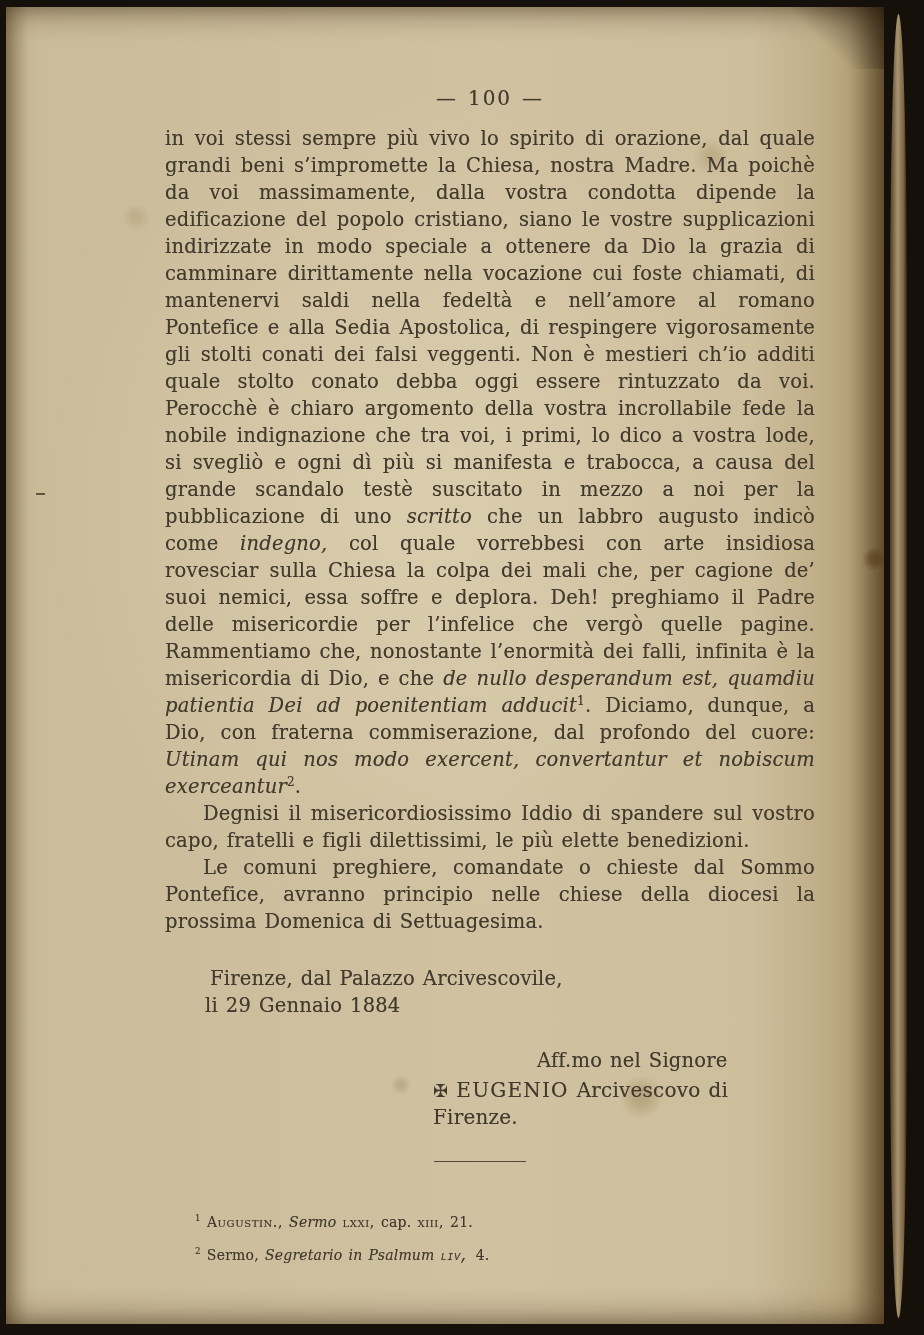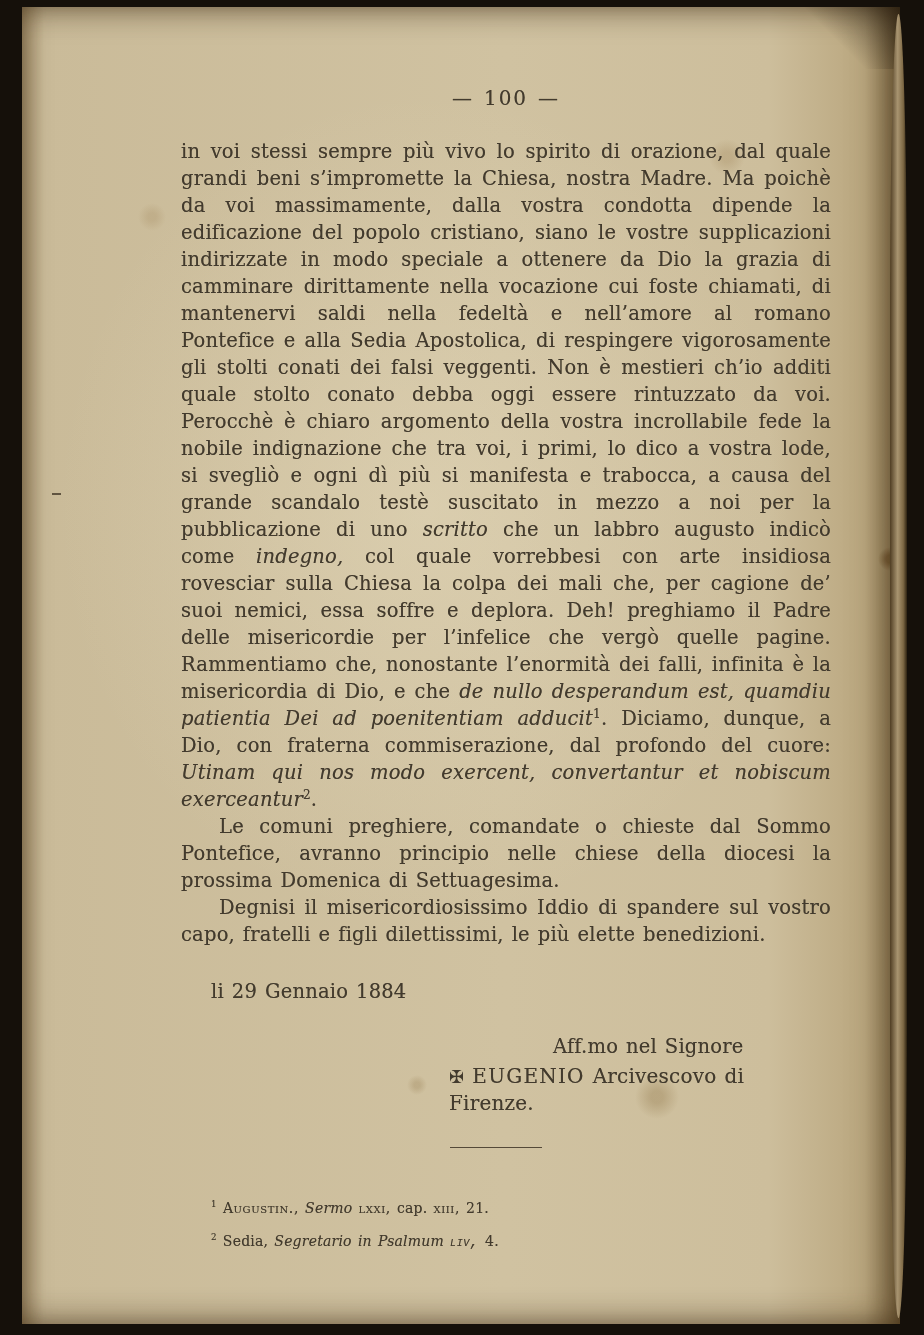--- a/index.html
+++ b/index.html
@@ -5,21 +5,21 @@
   * { margin:0; padding:0; box-sizing:border-box; }
   html,body { width:924px; height:1335px; }
   body {
     position:relative;
     background:#15100a;
     overflow:hidden;
     font-family:"DejaVu Serif","Liberation Serif",serif;
   }
   
   .paper {
-    position:absolute; left:22px; top:7px; width:878px; height:1317px;
+    position:absolute; left:6px; top:7px; width:878px; height:1317px;
     background:
       radial-gradient(circle at 868px 552px, rgba(90,60,20,0.50) 0 4px, rgba(90,60,20,0) 12px),
       radial-gradient(circle at 635px 1090px, rgba(120,90,40,0.25) 0 6px, rgba(120,90,40,0) 22px),
       radial-gradient(circle at 395px 1078px, rgba(120,90,40,0.20) 0 3px, rgba(120,90,40,0) 10px),
       radial-gradient(circle at 705px 150px, rgba(130,95,45,0.18) 0 5px, rgba(130,95,45,0) 18px),
       radial-gradient(circle at 130px 210px, rgba(130,95,45,0.15) 0 4px, rgba(130,95,45,0) 14px),
       radial-gradient(ellipse 60% 45% at 46% 38%, rgba(238,228,200,0.35), rgba(238,228,200,0) 70%),
       linear-gradient(90deg, #b3a07b 0%, #cabb99 2.5%, #d0c2a1 55%, #cdbe9c 85%, #baa77f 96%, #8f7a53 100%);
     box-shadow:
       inset 0 14px 30px -12px rgba(60,40,15,0.50),
@@ -45,29 +45,29 @@
   .content {
     position:absolute; left:159px; top:0; width:650px;
     color:#423a2d;
     font-size:19.5px; line-height:27px;
     word-spacing:1.5px; letter-spacing:0.2px;
     text-shadow:0 0 0.5px rgba(66,58,45,0.55);
   }
   .page-number {
     margin-top:78px; text-align:center; font-size:20px; letter-spacing:2px;
   }
-  .para1 { margin-top:26px; text-align:justify; }
+  .para1 { margin-top:13px; text-align:justify; }
   .para  { text-align:justify; text-indent:38px; }
   .seg-i   { font-style:italic; }
   .seg-sc  { font-variant:small-caps; letter-spacing:0.6px; }
   .seg-isc { font-style:italic; font-variant:small-caps; letter-spacing:0.6px;font-family:Liberation Mono, monospace; }
   sup.seg-sup { font-size:0.62em; line-height:0; }
   .dateline { margin-top:30px; }
   .dateline .l1 { margin-left:45px; }
-  .dateline .l2 { margin-left:30px; }
+  .dateline .l2 { margin-left:40px; }
   .salutation { margin-top:28px; margin-left:372px; }
   .sig-line   { margin-top:3px; margin-left:268px; font-size:20px; }
   .sig-name   { letter-spacing:1.2px;text-align:right; }
   .cross      { font-family:"DejaVu Sans","DejaVu Serif",serif; font-size:18px; }
   .secretary  { margin-top:27px; margin-left:342px; }
   .rule {
     margin-top:30px; margin-left:269px; width:92px; height:0;
     border-top:1.6px solid rgba(62,52,38,0.85);
   }
   .footnotes { margin-top:44px; font-size:14px; line-height:33px; }
@@ -79,40 +79,41 @@
 <div class="paper">
   <div class="corner-shade"></div>
   <div class="stray-mark"></div>
 
   <div class="content">
 
     <div class="page-number">— 100 —</div>
 
     <p class="para1"><span>in voi stessi sempre più vivo lo spirito di orazione, dal quale grandi beni s’impromette la Chiesa, nostra Madre. Ma poichè da voi massimamente, dalla vostra condotta dipende la edificazione del popolo cristiano, siano le vostre supplicazioni indirizzate in modo speciale a ottenere da Dio la grazia di camminare dirittamente nella vocazione cui foste chiamati, di mantenervi saldi nella fedeltà e nell’amore al romano Pontefice e alla Sedia Apostolica, di respingere vigorosamente gli stolti conati dei falsi veggenti. Non è mestieri ch’io additi quale stolto conato debba oggi essere rintuzzato da voi. Perocchè è chiaro argomento della vostra incrollabile fede la nobile indignazione che tra voi, i primi, lo dico a vostra lode, si svegliò e ogni dì più si manifesta e trabocca, a causa del grande scandalo testè suscitato in mezzo a noi per la pubblicazione di uno </span><span class="seg-i">scritto</span><span> che un labbro augusto indicò come </span><span class="seg-i">indegno,</span><span> col quale vorrebbesi con arte insidiosa rovesciar sulla Chiesa la colpa dei mali che, per cagione de’ suoi nemici, essa soffre e deplora. Deh! preghiamo il Padre delle misericordie per l’infelice che vergò quelle pagine. Rammentiamo che, nonostante l’enormità dei falli, infinita è la misericordia di Dio, e che </span><span class="seg-i">de nullo desperandum est, quamdiu patientia Dei ad poenitentiam adducit</span><sup class="seg-sup">1</sup><span>. Diciamo, dunque, a Dio, con fraterna commiserazione, dal profondo del cuore: </span><span class="seg-i">Utinam qui nos modo exercent, convertantur et nobiscum exerceantur</span><sup class="seg-sup">2</sup><span>.</span></p>
 
+    <p class="para">Degnisi il misericordiosissimo Iddio di spandere sul vostro capo, fratelli e figli dilettissimi, le più elette benedizioni.</p>
+
     <p class="para">Le comuni preghiere, comandate o chieste dal Sommo Pontefice, avranno principio nelle chiese della diocesi la prossima Domenica di Settuagesima.</p>
 
-    <p class="para">Degnisi il misericordiosissimo Iddio di spandere sul vostro capo, fratelli e figli dilettissimi, le più elette benedizioni.</p>
-
     <div class="dateline">
+      <div class="l1">Firenze, dal Palazzo Arcivescovile,</div>
       <div class="l2">li 29 Gennaio 1884</div>
     </div>
 
     <div>
       <div class="salutation">Aff.mo nel Signore</div>
       <div class="sig-line">
         <span class="cross">✠</span>
         <span class="sig-name">EUGENIO</span>
         <span>Arcivescovo di Firenze.</span>
       </div>
     </div>
 
     <div class="rule"></div>
 
     <div class="footnotes">
       <div class="footnote"><sup class="seg-sup">1</sup><span> </span><span class="seg-sc">Augustin.,</span><span> </span><span class="seg-i">Sermo</span><span> </span><span class="seg-sc">lxxi,</span><span> cap. </span><span class="seg-sc">xiii,</span><span> 21.</span></div>
-      <div class="footnote"><sup class="seg-sup">2</sup><span> Sedia, </span><span class="seg-i">Segretario in Psalmum</span><span> </span><span class="seg-isc">liv,</span><span> 4.</span></div>
+      <div class="footnote"><sup class="seg-sup">2</sup><span> Sermo, </span><span class="seg-i">Segretario in Psalmum</span><span> </span><span class="seg-isc">liv,</span><span> 4.</span></div>
     </div>
 
   </div>
 </div>
 
 <div class="next-page-edge"></div>
 
 </body></html>

